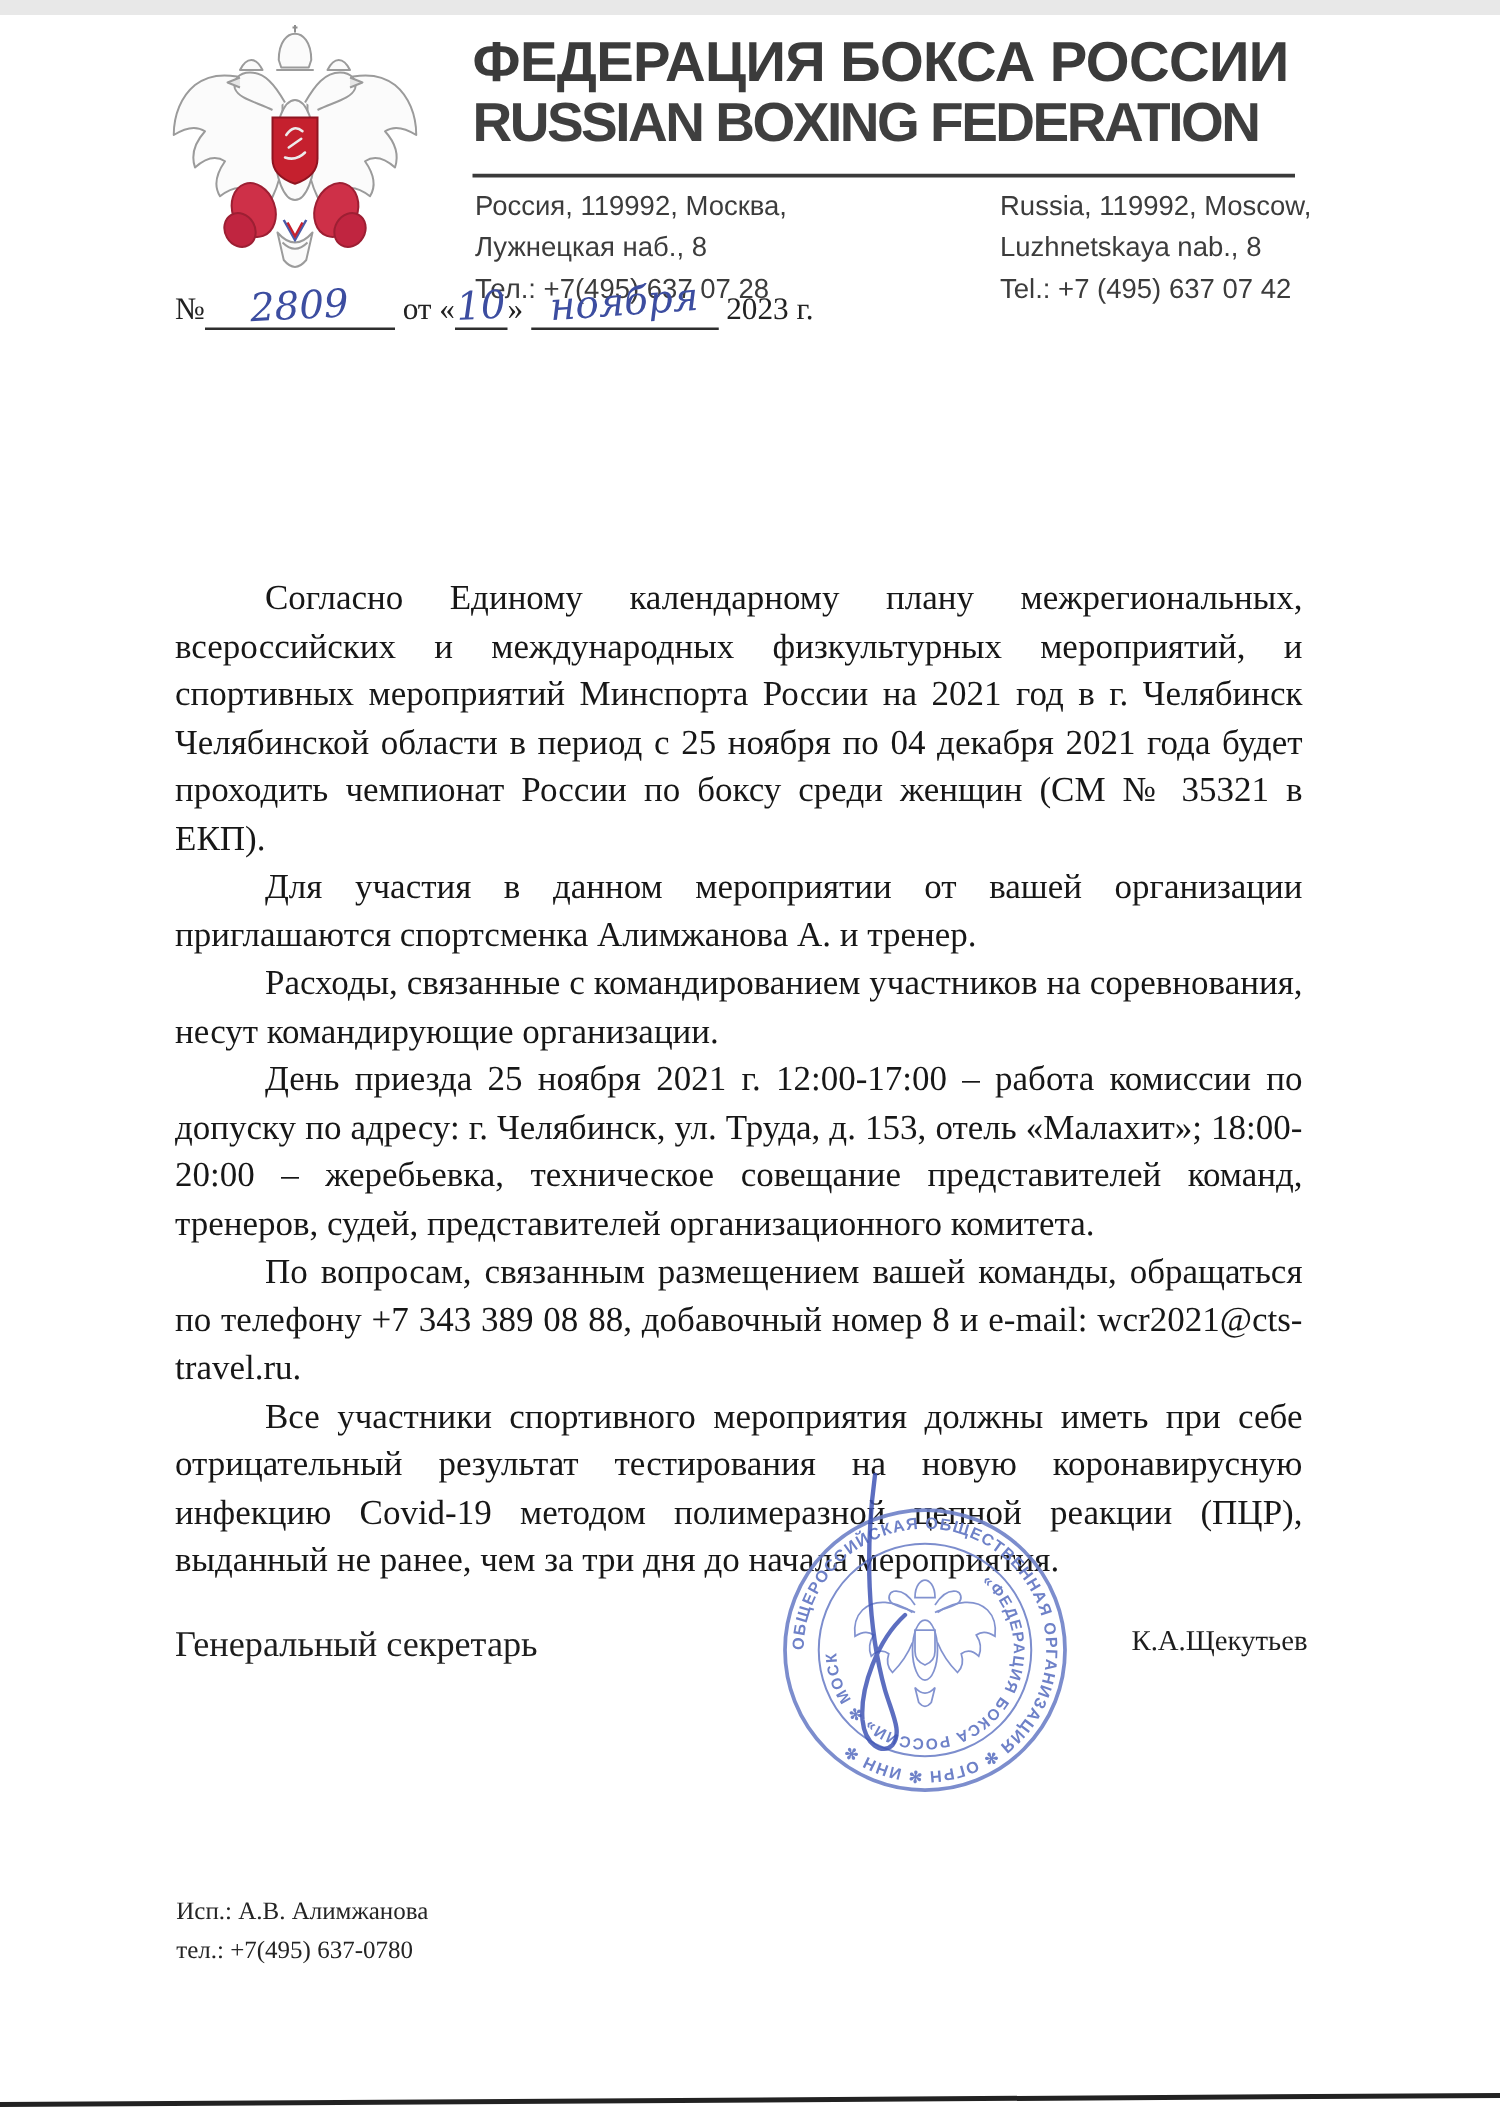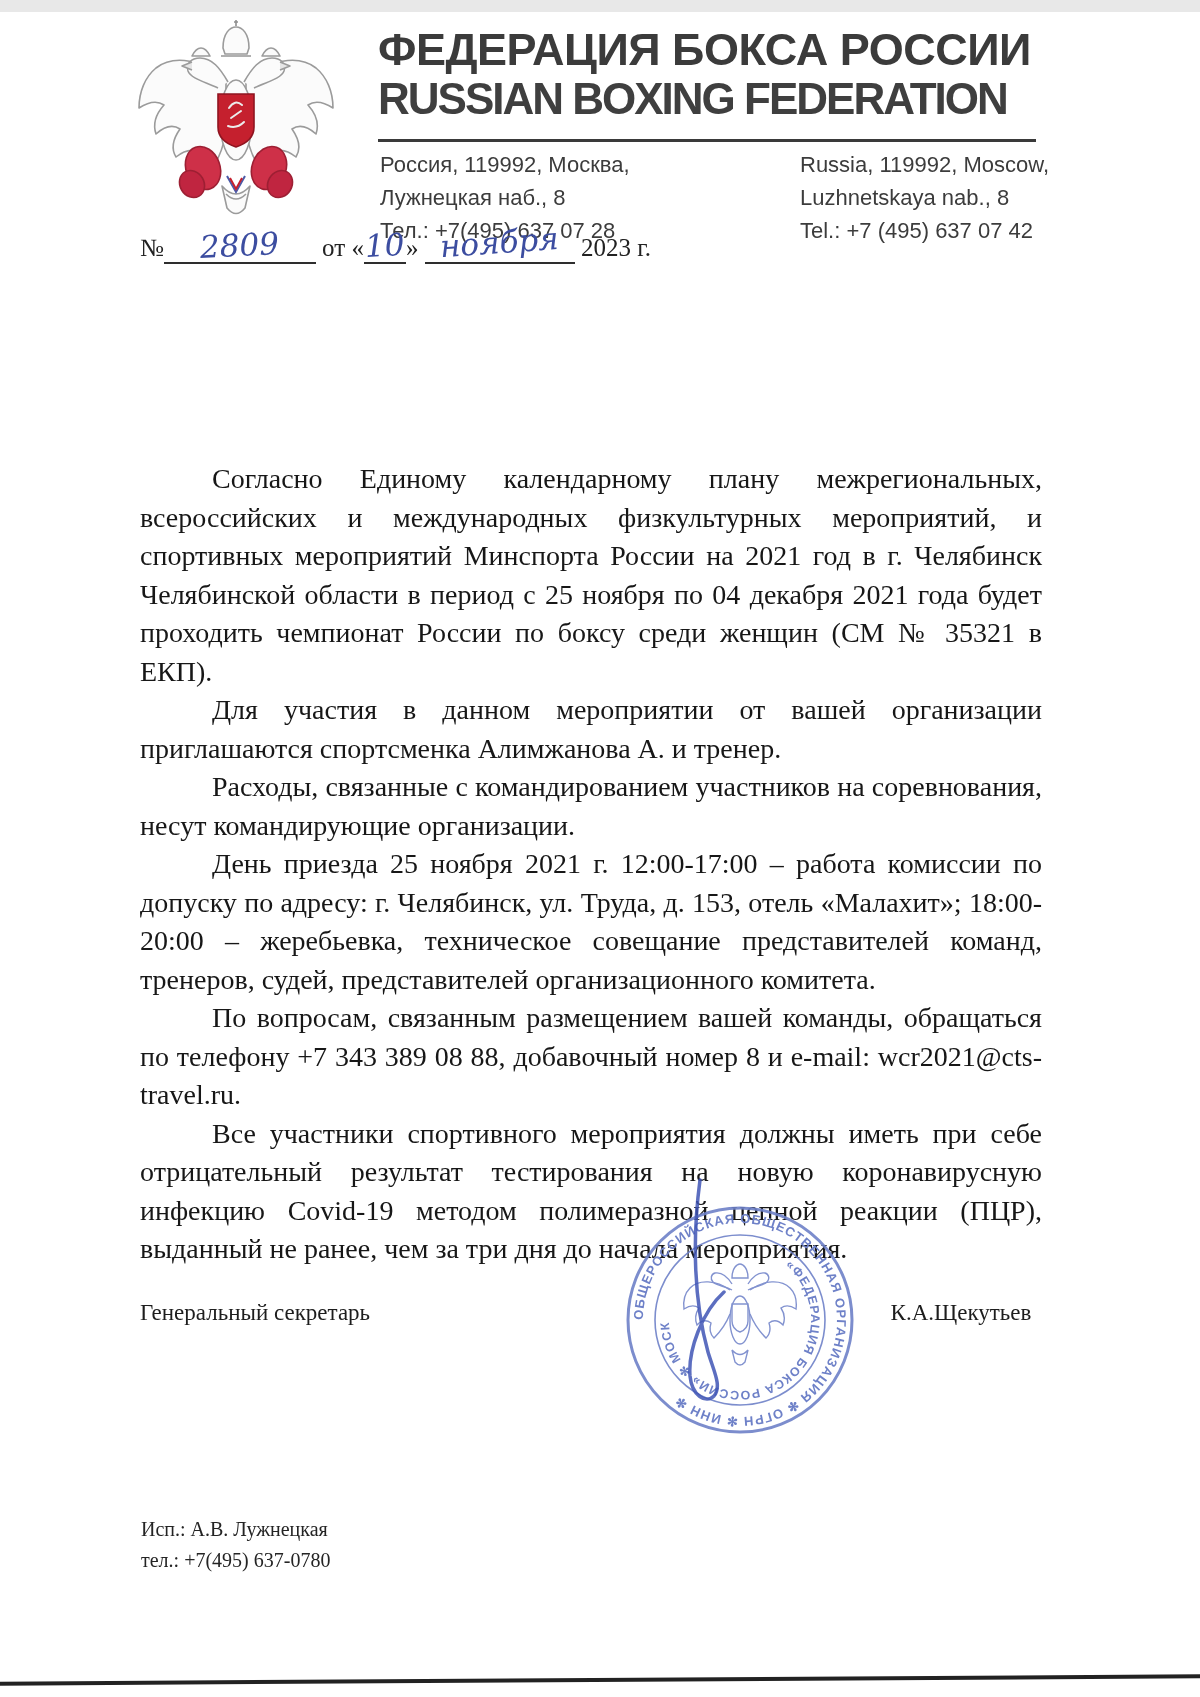--- a/index.html
+++ b/index.html
@@ -37,22 +37,22 @@
   }
   .hand-month { transform:rotate(-4deg) translateY(-3px); }
   
   .recipient { position:absolute; left:596px; top:276px; width:452px;
     text-align:center; font-size:23px; line-height:34px; color:#1b1b1b; }
   
   .body-text { position:absolute; left:140px; top:448px; width:902px;
     font-size:28px; line-height:38.5px; text-align:justify; color:#171717; }
   .body-text p { margin:0; text-indent:72px; }
   
-  .sig-title { position:absolute; left:140px; top:1288px; font-size:23px; }
-  .sig-name  { position:absolute; left:876px; top:1288px; width:170px; font-size:23px; text-align:center; }
+  .sig-title { position:absolute; left:140px; top:1288px; font-size:29px; }
+  .sig-name  { position:absolute; left:876px; top:1288px; width:170px; font-size:23px; text-align:right; }
   
   .stamp { position:absolute; left:600px; top:1158px; width:280px; height:292px; }
   
   .footer { position:absolute; left:141px; top:1502px; font-size:20px; line-height:31px; color:#242424; }
   
   .scan-line { position:absolute; left:-6px; top:1666px; width:1212px; height:4px;
     background:#222; transform:rotate(-0.35deg); }
 </style>
 </head>
 <body>
@@ -169,18 +169,18 @@
         <text font-size="12.5" font-weight="700">
           <textPath href="#arcI" startOffset="36%">«ФЕДЕРАЦИЯ БОКСА РОССИИ» ✻ МОСКВА ✻</textPath>
         </text>
       </g>
 
       <path d="M100,10 C92,70 94,132 108,182 C114,202 122,216 114,226 C106,234 92,226 90,206 C88,180 102,142 124,122" fill="none" stroke="#3f55b5" stroke-width="3.5" stroke-linecap="round" opacity="0.85"></path>
     </svg>
   </div>
 
   <div class="footer">
-    <div>Исп.: А.В. Лужнецкая</div>
+    <div>Исп.: А.В. Алимжанова</div>
     <div>тел.: +7(495) 637-0780</div>
   </div>
 
   <div class="scan-line"></div>
 </div>
 
 </body></html>

